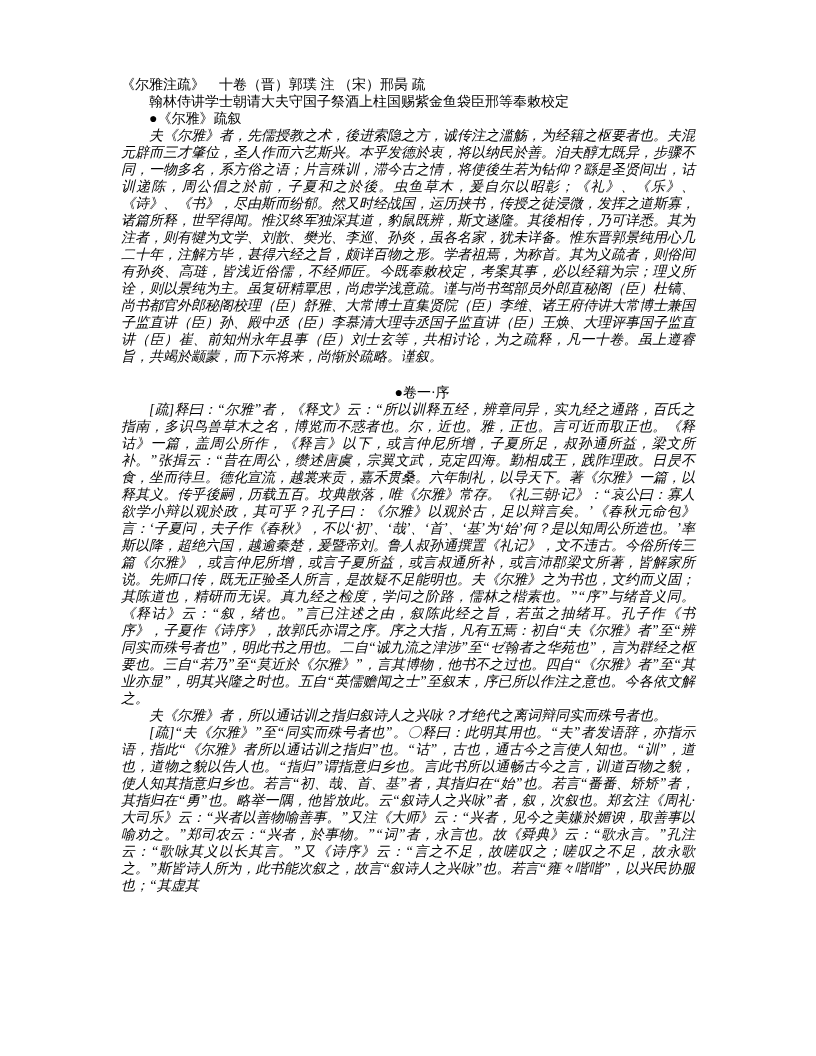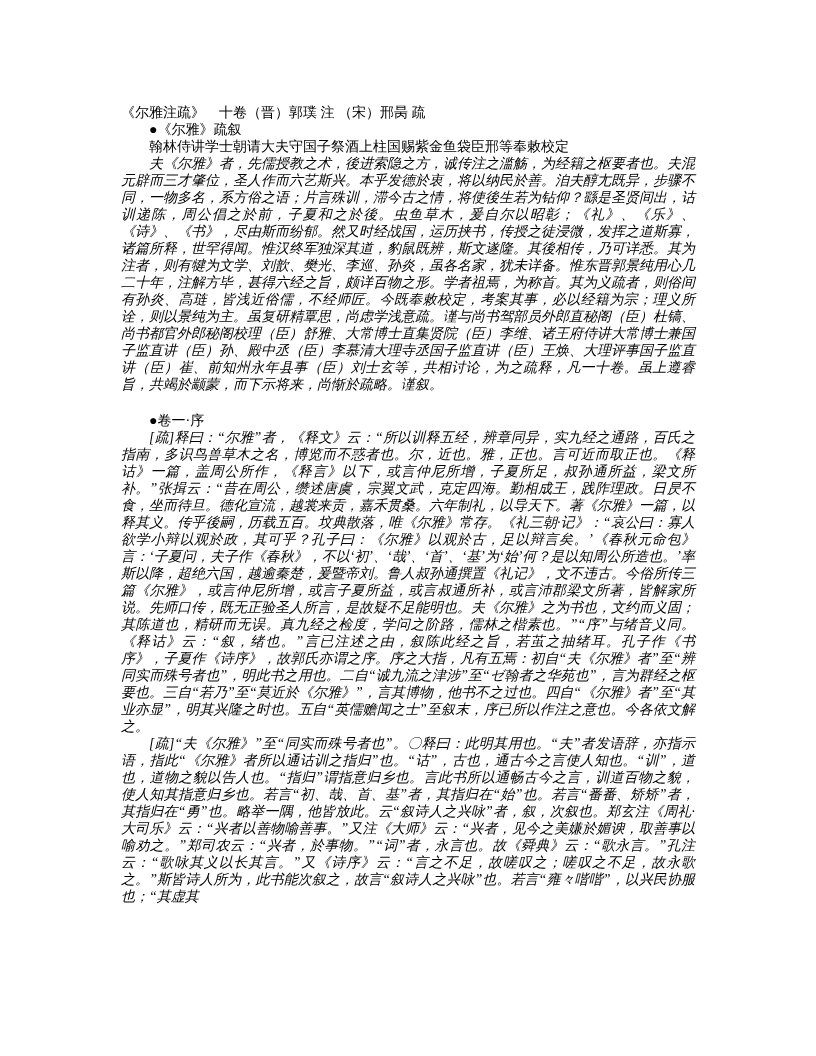--- a/index.html
+++ b/index.html
@@ -9,21 +9,21 @@
   }
   body {
     width: 816px;
     height: 1056px;
     position: relative;
     overflow: hidden;
   }
   .page {
     position: absolute;
     left: 121px;
-    top: 104px;
+    top: 76px;
     width: 574px;
     color: #000000;
     font-family: "Liberation Serif", "DejaVu Serif", serif;
     font-size: 14px;
     line-height: 17px;
   }
   .page p {
     margin: 0;
     padding: 0;
   }
@@ -34,38 +34,40 @@
   .indent {
     text-indent: 2em;
   }
   .just {
     text-align: justify;
     text-justify: inter-ideograph;
     font-style: italic;
   }
   .gap-top {
     margin-top: 19px !important;
+    text-align: center;
   }
   .bullet {
     display: inline;
   }
 </style>
 </head>
 <body>
 
 <div class="page">
 
   <p class="title-line">《尔雅注疏》　十卷（晋）郭璞 注 （宋）邢昺 疏</p>
 
+  <p class="indent">翰林侍讲学士朝请大夫守国子祭酒上柱国赐紫金鱼袋臣邢等奉敕校定</p>
+
   <p class="indent"><span class="bullet">●</span><span>《尔雅》疏叙</span></p>
-
-  <p class="indent">翰林侍讲学士朝请大夫守国子祭酒上柱国赐紫金鱼袋臣邢等奉敕校定</p>
 
   <p class="indent just">夫《尔雅》者，先儒授教之术，後进索隐之方，诚传注之滥觞，为经籍之枢要者也。夫混元辟而三才肇位，圣人作而六艺斯兴。本乎发德於衷，将以纳民於善。洎夫醇尢既异，步骤不同，一物多名，系方俗之语；片言殊训，滞今古之情，将使後生若为钻仰？繇是圣贤间出，诂训递陈，周公倡之於前，子夏和之於後。虫鱼草木，爰自尔以昭彰；《礼》、《乐》、《诗》、《书》，尽由斯而纷郁。然又时经战国，运历挟书，传授之徒浸微，发挥之道斯寡，诸篇所释，世罕得闻。惟汉终军独深其道，豹鼠既辨，斯文遂隆。其後相传，乃可详悉。其为注者，则有犍为文学、刘歆、樊光、李巡、孙炎，虽各名家，犹未详备。惟东晋郭景纯用心几二十年，注解方毕，甚得六经之旨，颇详百物之形。学者祖焉，为称首。其为义疏者，则俗间有孙炎、高琏，皆浅近俗儒，不经师匠。今既奉敕校定，考案其事，必以经籍为宗；理义所诠，则以景纯为主。虽复研精覃思，尚虑学浅意疏。谨与尚书驾部员外郎直秘阁（臣）杜镐、尚书都官外郎秘阁校理（臣）舒雅、大常博士直集贤院（臣）李维、诸王府侍讲大常博士兼国子监直讲（臣）孙、殿中丞（臣）李慕清大理寺丞国子监直讲（臣）王焕、大理评事国子监直讲（臣）崔、前知州永年县事（臣）刘士玄等，共相讨论，为之疏释，凡一十卷。虽上遵睿旨，共竭於颛蒙，而下示将来，尚惭於疏略。谨叙。</p>
 
   <p class="indent gap-top"><span class="bullet">●</span><span>卷一·序</span></p>
 
   <p class="indent just">[疏]释曰：“尔雅”者，《释文》云：“所以训释五经，辨章同异，实九经之通路，百氏之指南，多识鸟兽草木之名，博览而不惑者也。尔，近也。雅，正也。言可近而取正也。《释诂》一篇，盖周公所作，《释言》以下，或言仲尼所增，子夏所足，叔孙通所益，梁文所补。”张揖云：“昔在周公，缵述唐虞，宗翼文武，克定四海。勤相成王，践阼理政。日昃不食，坐而待旦。德化宣流，越裳来贡，嘉禾贯桑。六年制礼，以导天下。著《尔雅》一篇，以释其义。传乎後嗣，历载五百。坟典散落，唯《尔雅》常存。《礼三朝·记》：“哀公曰：寡人欲学小辩以观於政，其可乎？孔子曰：《尔雅》以观於古，足以辩言矣。’《春秋元命包》言：‘子夏问，夫子作《春秋》，不以‘初’、‘哉’、‘首’、‘基’为‘始’何？是以知周公所造也。’率斯以降，超绝六国，越逾秦楚，爰暨帝刘。鲁人叔孙通撰置《礼记》，文不违古。今俗所传三篇《尔雅》，或言仲尼所增，或言子夏所益，或言叔通所补，或言沛郡梁文所著，皆解家所说。先师口传，既无正验圣人所言，是故疑不足能明也。夫《尔雅》之为书也，文约而义固；其陈道也，精研而无误。真九经之检度，学问之阶路，儒林之楷素也。”“序”与绪音义同。《释诂》云：“叙，绪也。”言已注述之由，叙陈此经之旨，若茧之抽绪耳。孔子作《书序》，子夏作《诗序》，故郭氏亦谓之序。序之大指，凡有五焉：初自“夫《尔雅》者”至“辨同实而殊号者也”，明此书之用也。二自“诚九流之津涉”至“ゼ翰者之华苑也”，言为群经之枢要也。三自“若乃”至“莫近於《尔雅》”，言其博物，他书不之过也。四自“《尔雅》者”至“其业亦显”，明其兴隆之时也。五自“英儒赡闻之士”至叙末，序已所以作注之意也。今各依文解之。</p>
 
+  <p class="indent just">夫《尔雅》者，所以通诂训之指归叙诗人之兴咏？才绝代之离词辩同实而殊号者也。</p>
 
   <p class="indent just">[疏]“夫《尔雅》”至“同实而殊号者也”。〇释曰：此明其用也。“夫”者发语辞，亦指示语，指此“《尔雅》者所以通诂训之指归”也。“诂”，古也，通古今之言使人知也。“训”，道也，道物之貌以告人也。“指归”谓指意归乡也。言此书所以通畅古今之言，训道百物之貌，使人知其指意归乡也。若言“初、哉、首、基”者，其指归在“始”也。若言“番番、矫矫”者，其指归在“勇”也。略举一隅，他皆放此。云“叙诗人之兴咏”者，叙，次叙也。郑玄注《周礼·大司乐》云：“兴者以善物喻善事。”又注《大师》云：“兴者，见今之美嫌於媚谀，取善事以喻劝之。”郑司农云：“兴者，於事物。”“词”者，永言也。故《舜典》云：“歌永言。”孔注云：“歌咏其义以长其言。”又《诗序》云：“言之不足，故嗟叹之；嗟叹之不足，故永歌之。”斯皆诗人所为，此书能次叙之，故言“叙诗人之兴咏”也。若言“雍々喈喈”，以兴民协服也；“其虚其</p>
 
 </div>
 
 </body></html>

